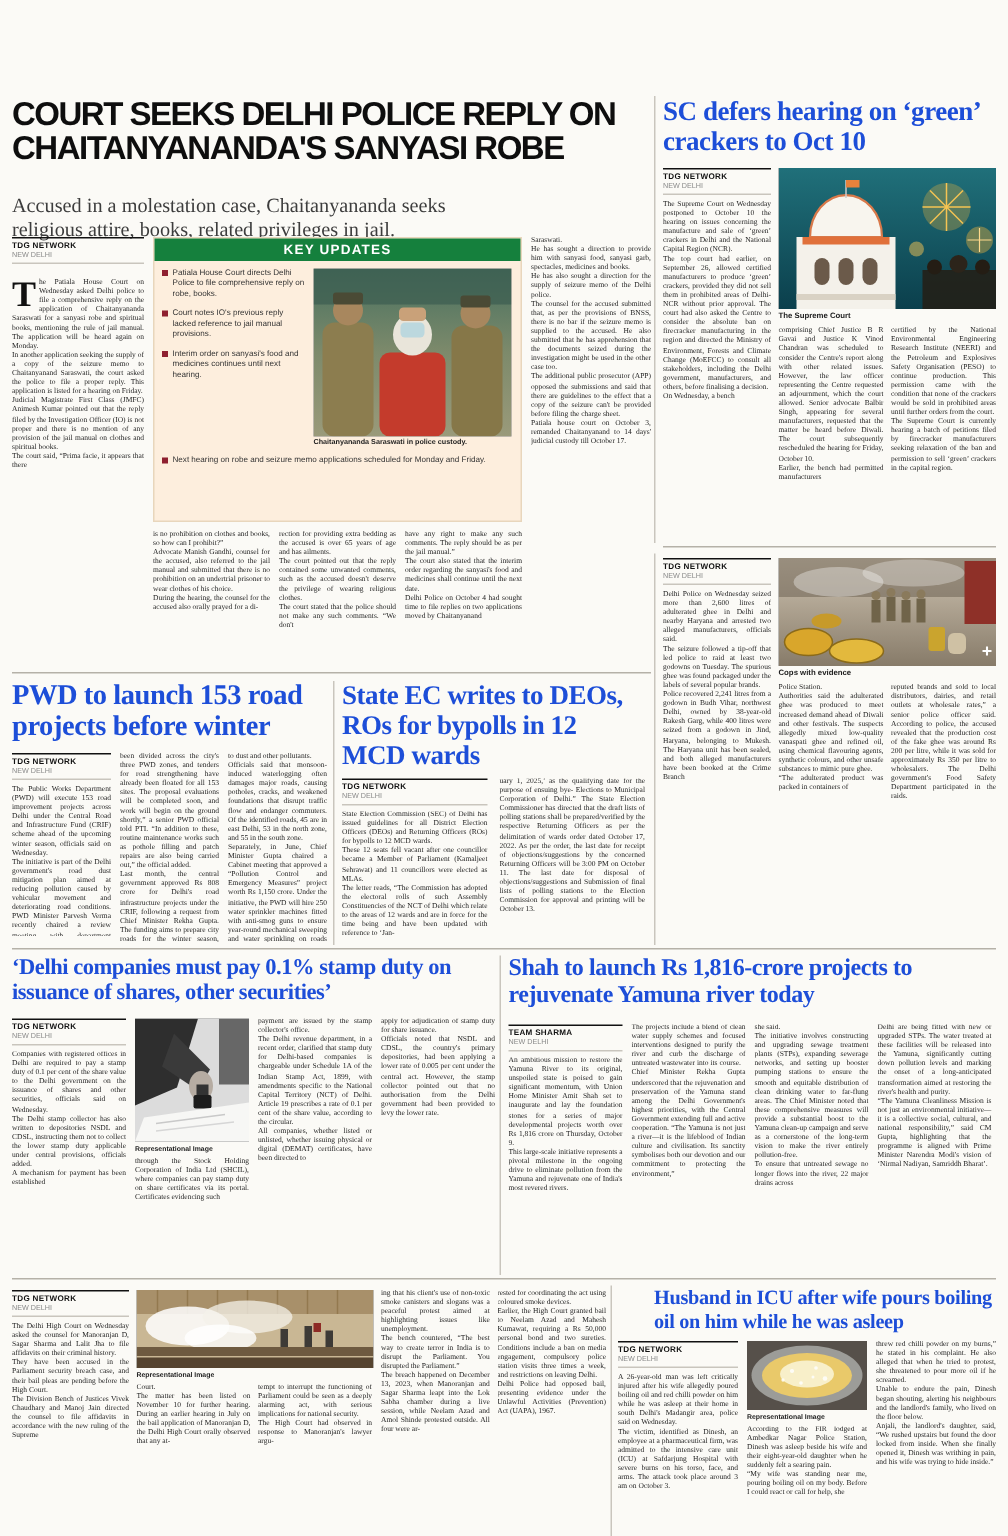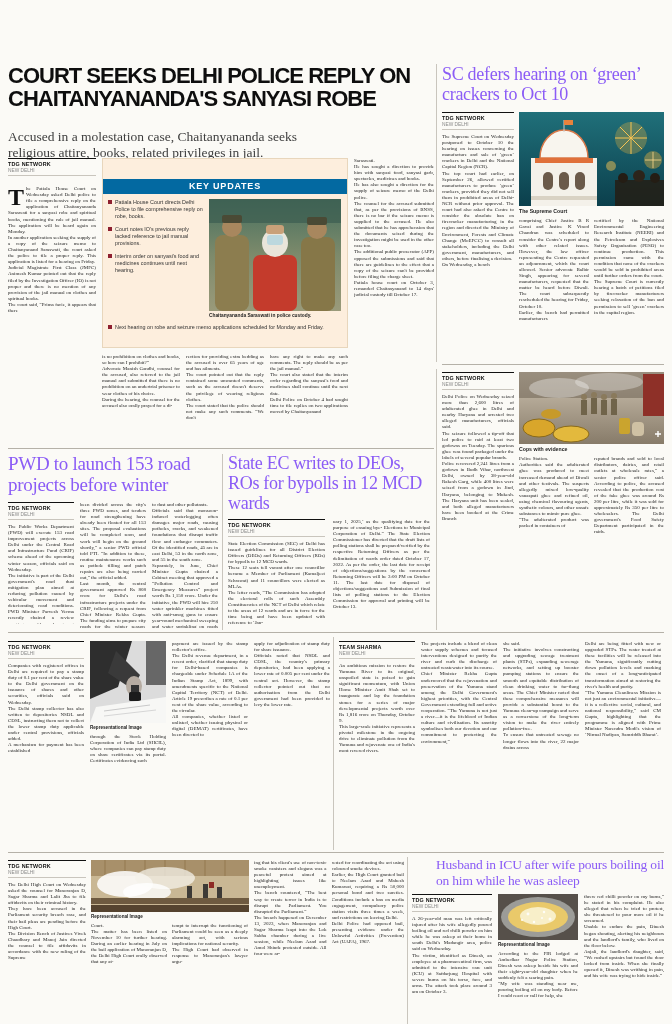--- a/index.html
+++ b/index.html
@@ -6,30 +6,30 @@
   body{width:672px;height:1024px;background:#fbfaf6;position:relative;overflow:hidden;
        font-family:"Liberation Serif",serif;color:#1a1a1a;}
   .abs{position:absolute;}
   .bodytext{font:5px/1.22 "Liberation Serif",serif;text-align:justify;white-space:pre-line;
             color:#232323;overflow:hidden;}
   .byline{border-top:1.5px solid #111;padding-top:2px;margin-bottom:4px;}
   .byline .who{font:700 5.4px "Liberation Sans",sans-serif;letter-spacing:.2px;color:#111;display:block;}
   .byline .where{font:4.8px "Liberation Sans",sans-serif;color:#8a8a8a;display:block;
                  border-bottom:.5px solid #c9c5bd;padding-bottom:2px;margin-top:1px;}
   .caption{font:700 5.2px/1.2 "Liberation Sans",sans-serif;color:#1d1d1d;margin-top:2px;}
-  .serifhead{font-family:"Liberation Serif",serif;font-weight:400;color:#8b5cf6;}
+  .serifhead{font-family:"Liberation Serif",serif;font-weight:700;color:#1d4ed8;}
   .sanshead{font-family:"Liberation Sans",sans-serif;font-weight:700;color:#0e0e0e;}
   .standfirst{font:13.5px/1.22 "Liberation Serif",serif;color:#3d3d3d;margin-top:12px;}
   .cols{display:flex;}
   .vrule{position:absolute;width:1px;background:#c9c5bd;}
   .hrule{position:absolute;height:1px;background:#b5b1a8;}
   .dropcap{float:left;font:700 24px/0.85 "Liberation Serif",serif;margin:1px 2px 0 0;color:#111;}
   .ku{background:#fdeedd;border:1px solid #e8d6bc;box-sizing:border-box;}
-  .ku-head{background:#0369a1;color:#fff;font:800 9px/15px "Liberation Sans",sans-serif;
-           text-align:center;letter-spacing:.8px;margin-top:20px;}
+  .ku-head{background:#15803d;color:#fff;font:800 9px/15px "Liberation Sans",sans-serif;
+           text-align:center;letter-spacing:.8px;}
   .ku-body{padding:5px;display:flex;gap:5px;}
   .ku-item{display:flex;font:5.4px/1.3 "Liberation Sans",sans-serif;color:#333;margin-bottom:6px;text-align:left;}
   .ku-bullet{width:4px;height:4px;background:#8e1f2f;margin:1px 3px 0 0;flex:none;}
   .photo{overflow:hidden;background:#888;}
   .photo svg{display:block;}
   .hdr-meta{font:5.5px/1.5 "Liberation Sans",sans-serif;color:#222;text-align:right;}
 </style>
 </head>
 <body>
 
@@ -280,20 +280,21 @@
       <div class="bodytext" style="width:97px;">uary 1, 2025,’ as the qualifying date for the purpose of ensuing bye- Elections to Municipal Corporation of Delhi.” The State Election Commissioner has directed that the draft lists of polling stations shall be prepared/verified by the respective Returning Officers as per the delimitation of wards order dated October 17, 2022. As per the order, the last date for receipt of objections/suggestions by the concerned Returning Officers will be 3:00 PM on October 11. The last date for disposal of objections/suggestions and Submission of final lists of polling stations to the Election Commission for approval and printing will be October 13.</div>
     </div>
   </div>
 
   <div class="vrule" style="left:436px;top:64px;height:298px;"></div>
   <div class="vrule" style="left:436px;top:369px;height:261px;"></div>
 
   <div class="hrule" style="left:8px;top:632px;width:656px;"></div>
 
   <div class="abs" style="left:8px;top:637px;width:322px;height:213px;">
+    <div class="serifhead" style="font-size:15px;line-height:1.15;letter-spacing:-.3px;height:38px;overflow:hidden;">‘Delhi companies must pay 0.1% stamp duty on issuance of shares, other securities’</div>
     <div class="cols" style="margin-top:4px;gap:6px;height:166px;">
       <div style="width:76px;flex:none;">
         <div class="byline">
           <span class="who">TDG NETWORK</span>
           <span class="where">NEW DELHI</span>
         </div>
         <div class="bodytext" style="height:140px;">Companies with registered offices in Delhi are required to pay a stamp duty of 0.1 per cent of the share value to the Delhi government on the issuance of shares and other securities, officials said on Wednesday.
 The Delhi stamp collector has also written to depositories NSDL and CDSL, instructing them not to collect the lower stamp duty applicable under central provisions, officials added.
 A mechanism for payment has been established</div>
       </div>
@@ -319,20 +320,21 @@
 The Delhi revenue department, in a recent order, clarified that stamp duty for Delhi-based companies is chargeable under Schedule 1A of the Indian Stamp Act, 1899, with amendments specific to the National Capital Territory (NCT) of Delhi. Article 19 prescribes a rate of 0.1 per cent of the share value, according to the circular.
 All companies, whether listed or unlisted, whether issuing physical or digital (DEMAT) certificates, have been directed to</div>
       <div class="bodytext" style="width:76px;">apply for adjudication of stamp duty for share issuance.
 Officials noted that NSDL and CDSL, the country's primary depositories, had been applying a lower rate of 0.005 per cent under the central act. However, the stamp collector pointed out that no authorisation from the Delhi government had been provided to levy the lower rate.</div>
     </div>
   </div>
 
   <div class="vrule" style="left:333px;top:637px;height:213px;"></div>
 
   <div class="abs" style="left:339px;top:637px;width:325px;height:213px;">
+    <div class="serifhead" style="font-size:16px;line-height:1.15;letter-spacing:-.3px;height:42px;overflow:hidden;">Shah to launch Rs 1,816-crore projects to rejuvenate Yamuna river today</div>
     <div class="cols" style="margin-top:4px;gap:6px;height:162px;">
       <div style="width:76px;flex:none;">
         <div class="byline">
           <span class="who">TEAM SHARMA</span>
           <span class="where">NEW DELHI</span>
         </div>
         <div class="bodytext" style="height:136px;">An ambitious mission to restore the Yamuna River to its original, unspoiled state is poised to gain significant momentum, with Union Home Minister Amit Shah set to inaugurate and lay the foundation stones for a series of major developmental projects worth over Rs 1,816 crore on Thursday, October 9.
 This large-scale initiative represents a pivotal milestone in the ongoing drive to eliminate pollution from the Yamuna and rejuvenate one of India's most revered rivers.</div>
       </div>
       <div class="bodytext" style="width:76px;">The projects include a blend of clean water supply schemes and focused interventions designed to purify the river and curb the discharge of untreated wastewater into its course.

